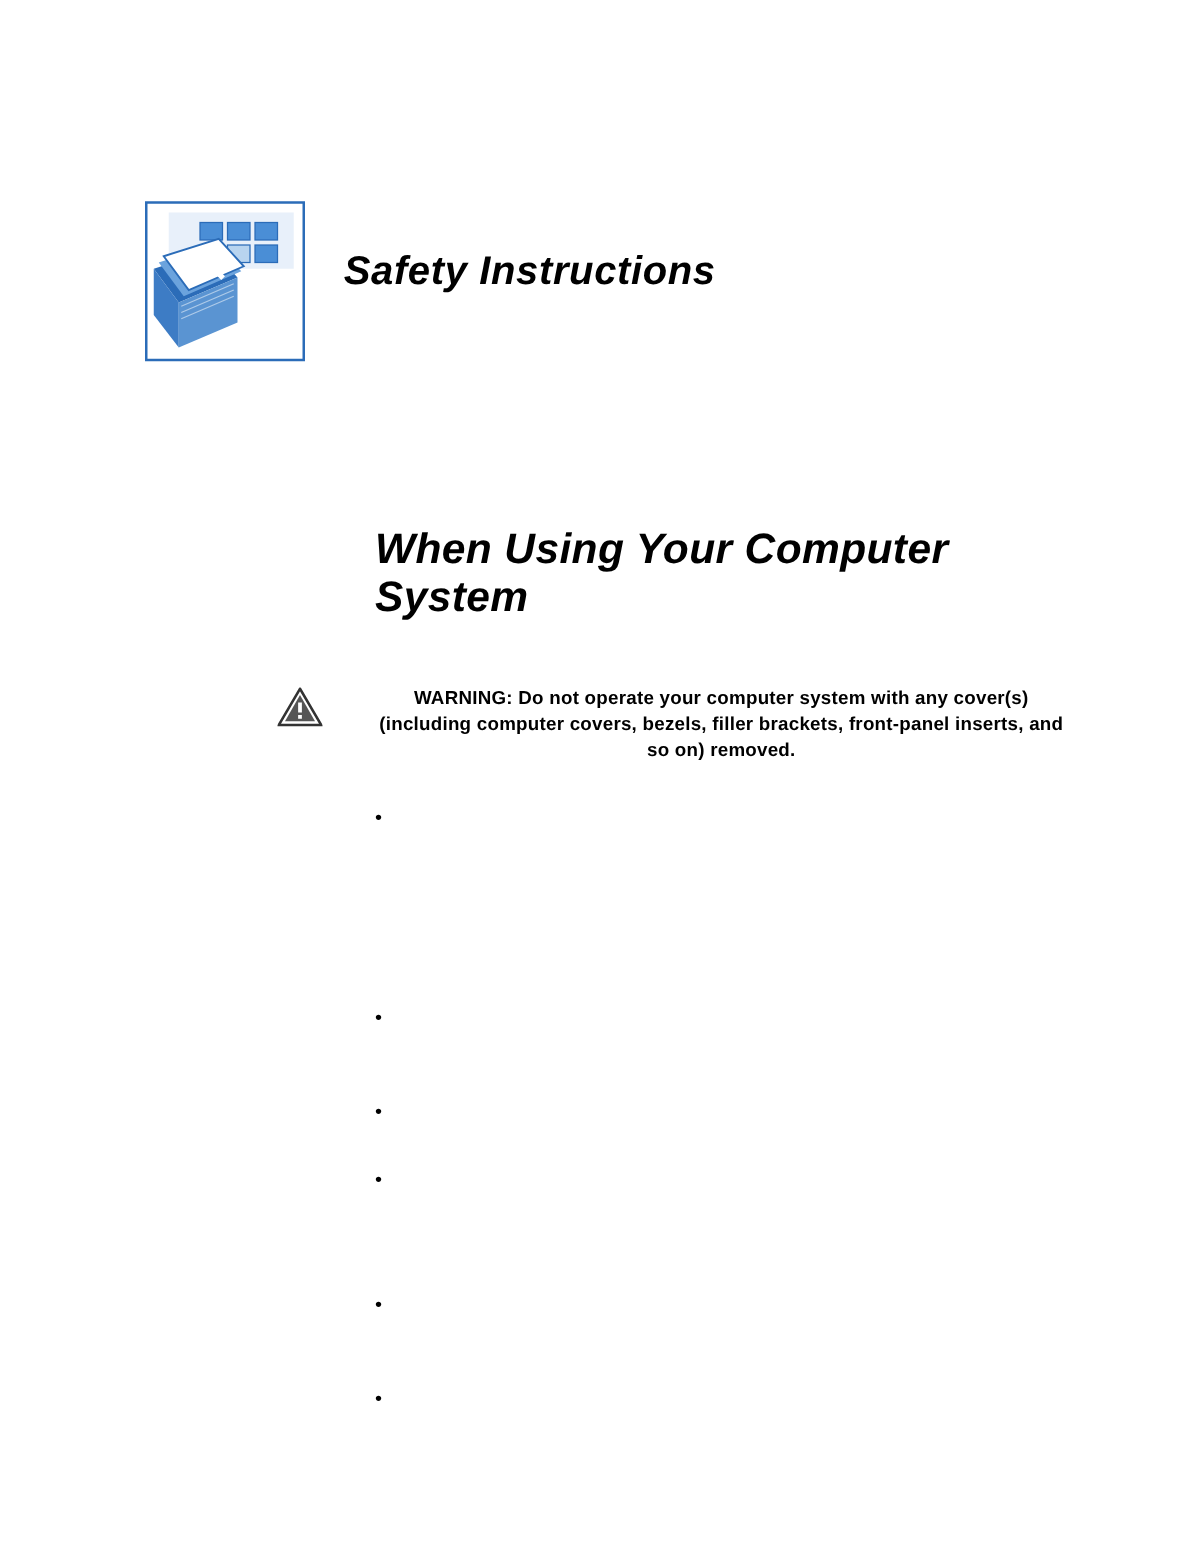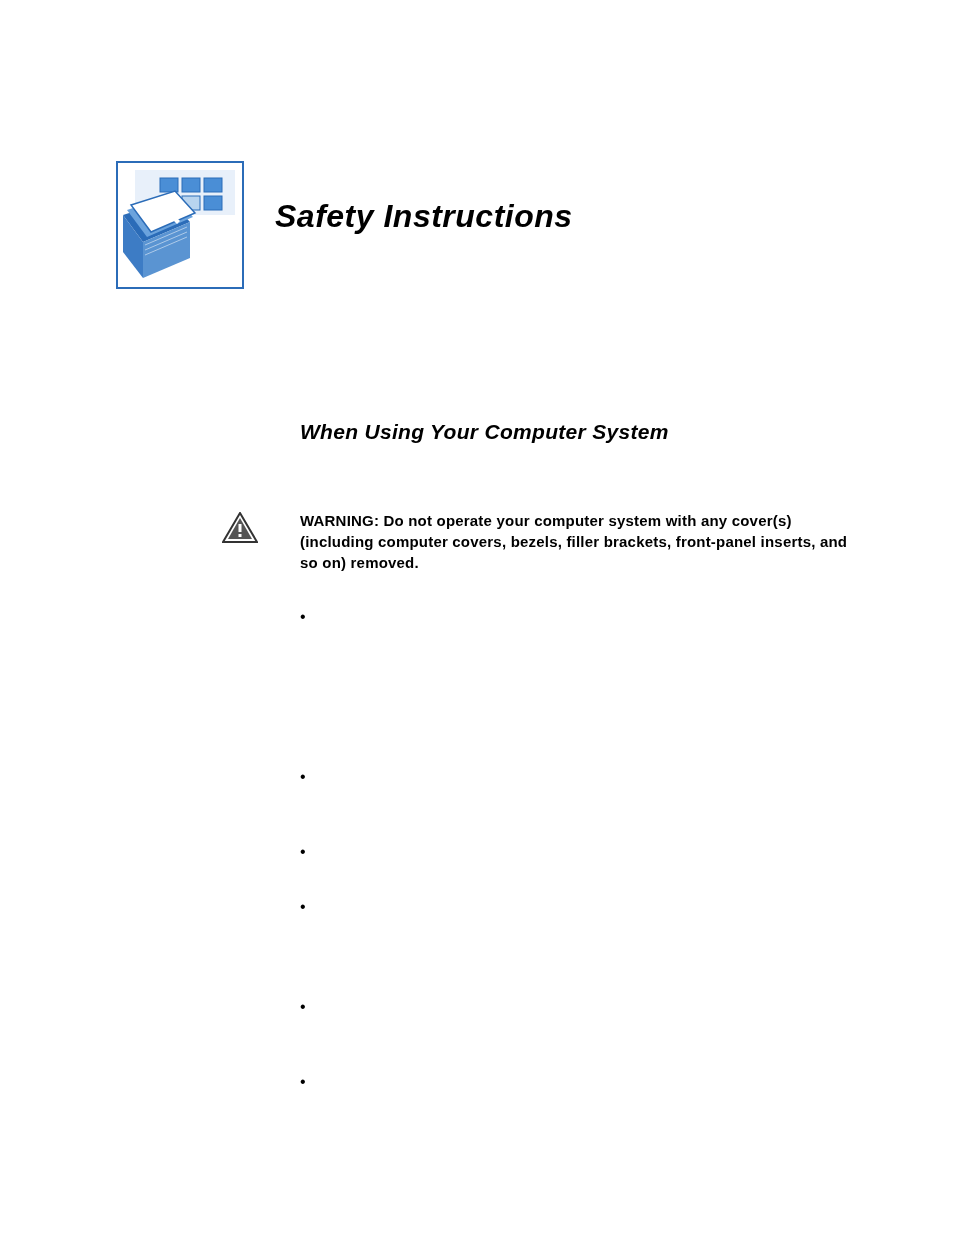--- a/index.html
+++ b/index.html
@@ -34,25 +34,25 @@
       font-weight: bold;
       font-style: italic;
       color: #000;
       padding-bottom: 18px;
       letter-spacing: 0.5px;
     }
     .content-area {
       margin-left: 185px;
     }
     .section-title {
-      font-size: 21px;
+      font-size: 34px;
       font-weight: bold;
       font-style: italic;
       color: #000;
-      margin-bottom: 66px;
+      margin-bottom: 50px;
       letter-spacing: 0.3px;
     }
     .warning-row {
       display: flex;
       gap: 28px;
       align-items: flex-start;
       margin-bottom: 35px;
     }
     .warning-icon-wrap {
       width: 50px;
@@ -63,20 +63,21 @@
     .warning-icon {
       width: 36px;
       height: 32px;
     }
     .warning-text {
       font-size: 15px;
       font-weight: bold;
       color: #000;
       line-height: 1.4;
       letter-spacing: 0.2px;
+      text-align: center;
     }
     .warning-label {
       font-weight: bold;
     }
     .bullet-list {
       list-style: none;
       padding: 0;
     }
     .bullet-list li {
       position: relative;

